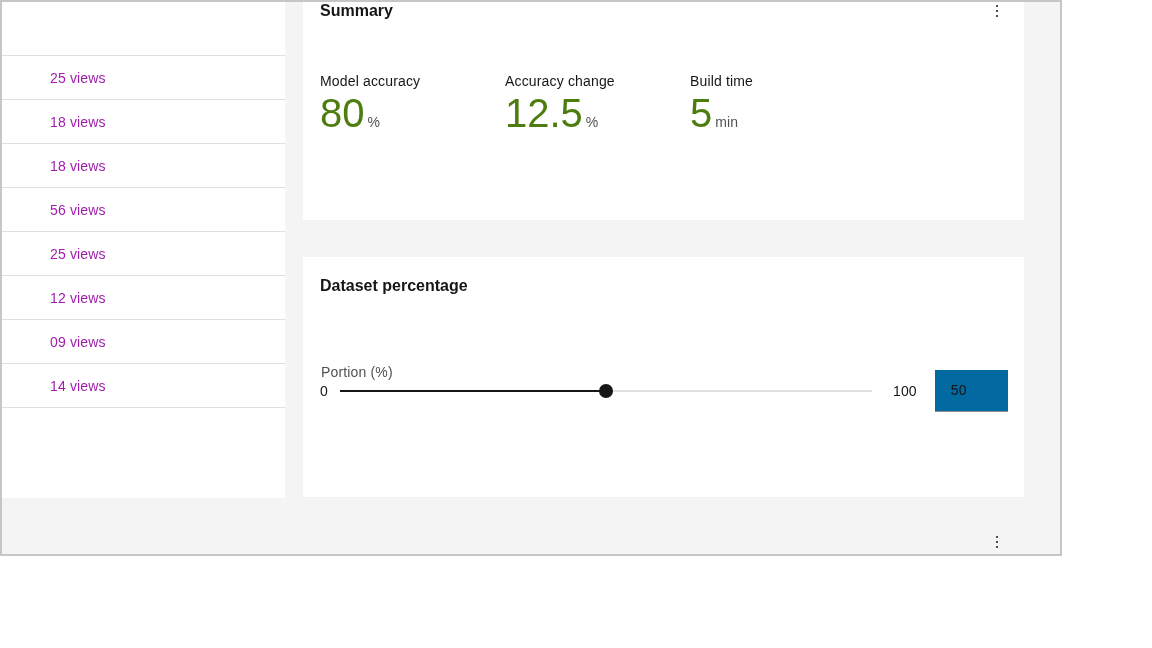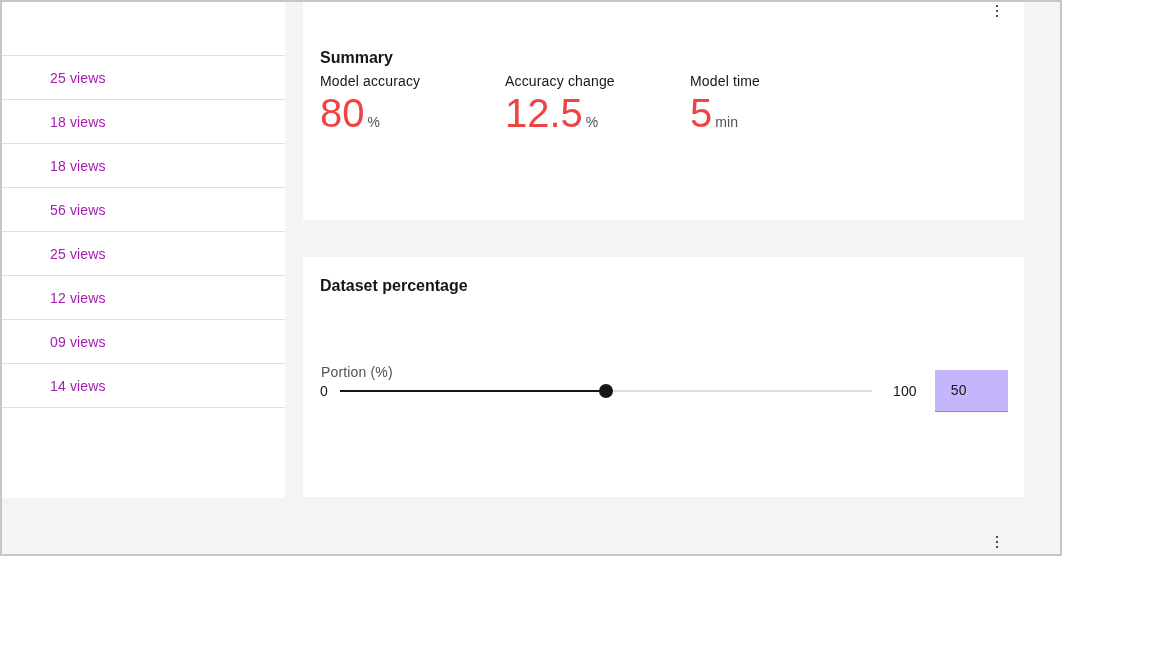--- a/index.html
+++ b/index.html
@@ -42,21 +42,21 @@
     width: 721px;
     background: #ffffff;
   }
   .card-summary { top: 0; height: 218px; }
   .card-slider  { top: 255px; height: 240px; }
   .card-title {
     position: absolute; left: 17px;
     font-size: 16px; font-weight: 700; letter-spacing: 0;
     color: #161616;
   }
-  .card-summary .card-title { top: 0px; margin-top: 47px; }
+  .card-summary .card-title { top: 0px; }
   .card-slider  .card-title { top: 20px; }
   .overflow-btn {
     position: absolute; right: 18px;
     width: 18px; height: 18px;
     display: flex; flex-direction: column;
     align-items: center; justify-content: center;
     gap: 2.5px;
     background: transparent; border: none; cursor: pointer;
   }
   .card-summary .overflow-btn { top: 0px; }
@@ -71,21 +71,21 @@
     display: flex;
   }
   .metric { width: 185px; }
   .metric-label {
     font-size: 14px; letter-spacing: .16px; color: #161616;
     margin-bottom: 2px;
   }
   .metric-value-wrap { display: flex; align-items: baseline; }
   .metric-value {
     font-size: 40px; font-weight: 300; line-height: 1.1;
-    color: #ef4444; letter-spacing: 0;
+    color: #4d7c0f; letter-spacing: 0;
   }
   .metric-suffix {
     font-size: 14px; color: #525252; margin-left: 3px; letter-spacing: .16px;
   }
   
   .field-label {
     position: absolute; left: 18px; top: 84px;
     font-size: 14px; letter-spacing: .16px; color: #525252; margin-top: 23px;
   }
   .slider-row {
@@ -114,21 +114,21 @@
   .slider-handle {
     position: absolute; top: 7px;
     width: 14px; height: 14px; border-radius: 50%;
     background: #161616;
     transform: translate(-50%, -50%);
     cursor: grab;
   }
   .slider-input {
     margin-left: 18px;
     width: 73px; height: 42px;
-    background: #c4b5fd;
+    background: #0369a1;
     border: none; border-bottom: 1px solid #8d8d8d;
     padding-left: 16px;
     font-family: "Liberation Sans", "DejaVu Sans", sans-serif;
     font-size: 14px; color: #161616; letter-spacing: .16px;
   }
 </style>
 </head>
 <body>
 
 <div class="app-frame">
@@ -161,21 +161,21 @@
         </div>
       </div>
       <div class="metric">
         <div class="metric-label">Accuracy change</div>
         <div class="metric-value-wrap">
           <span class="metric-value">12.5</span>
           <span class="metric-suffix">%</span>
         </div>
       </div>
       <div class="metric">
-        <div class="metric-label">Model time</div>
+        <div class="metric-label">Build time</div>
         <div class="metric-value-wrap">
           <span class="metric-value">5</span>
           <span class="metric-suffix">min</span>
         </div>
       </div>
     </div>
   </div>
 
   <div class="card card-slider">
     <div class="card-title">Dataset percentage</div>

